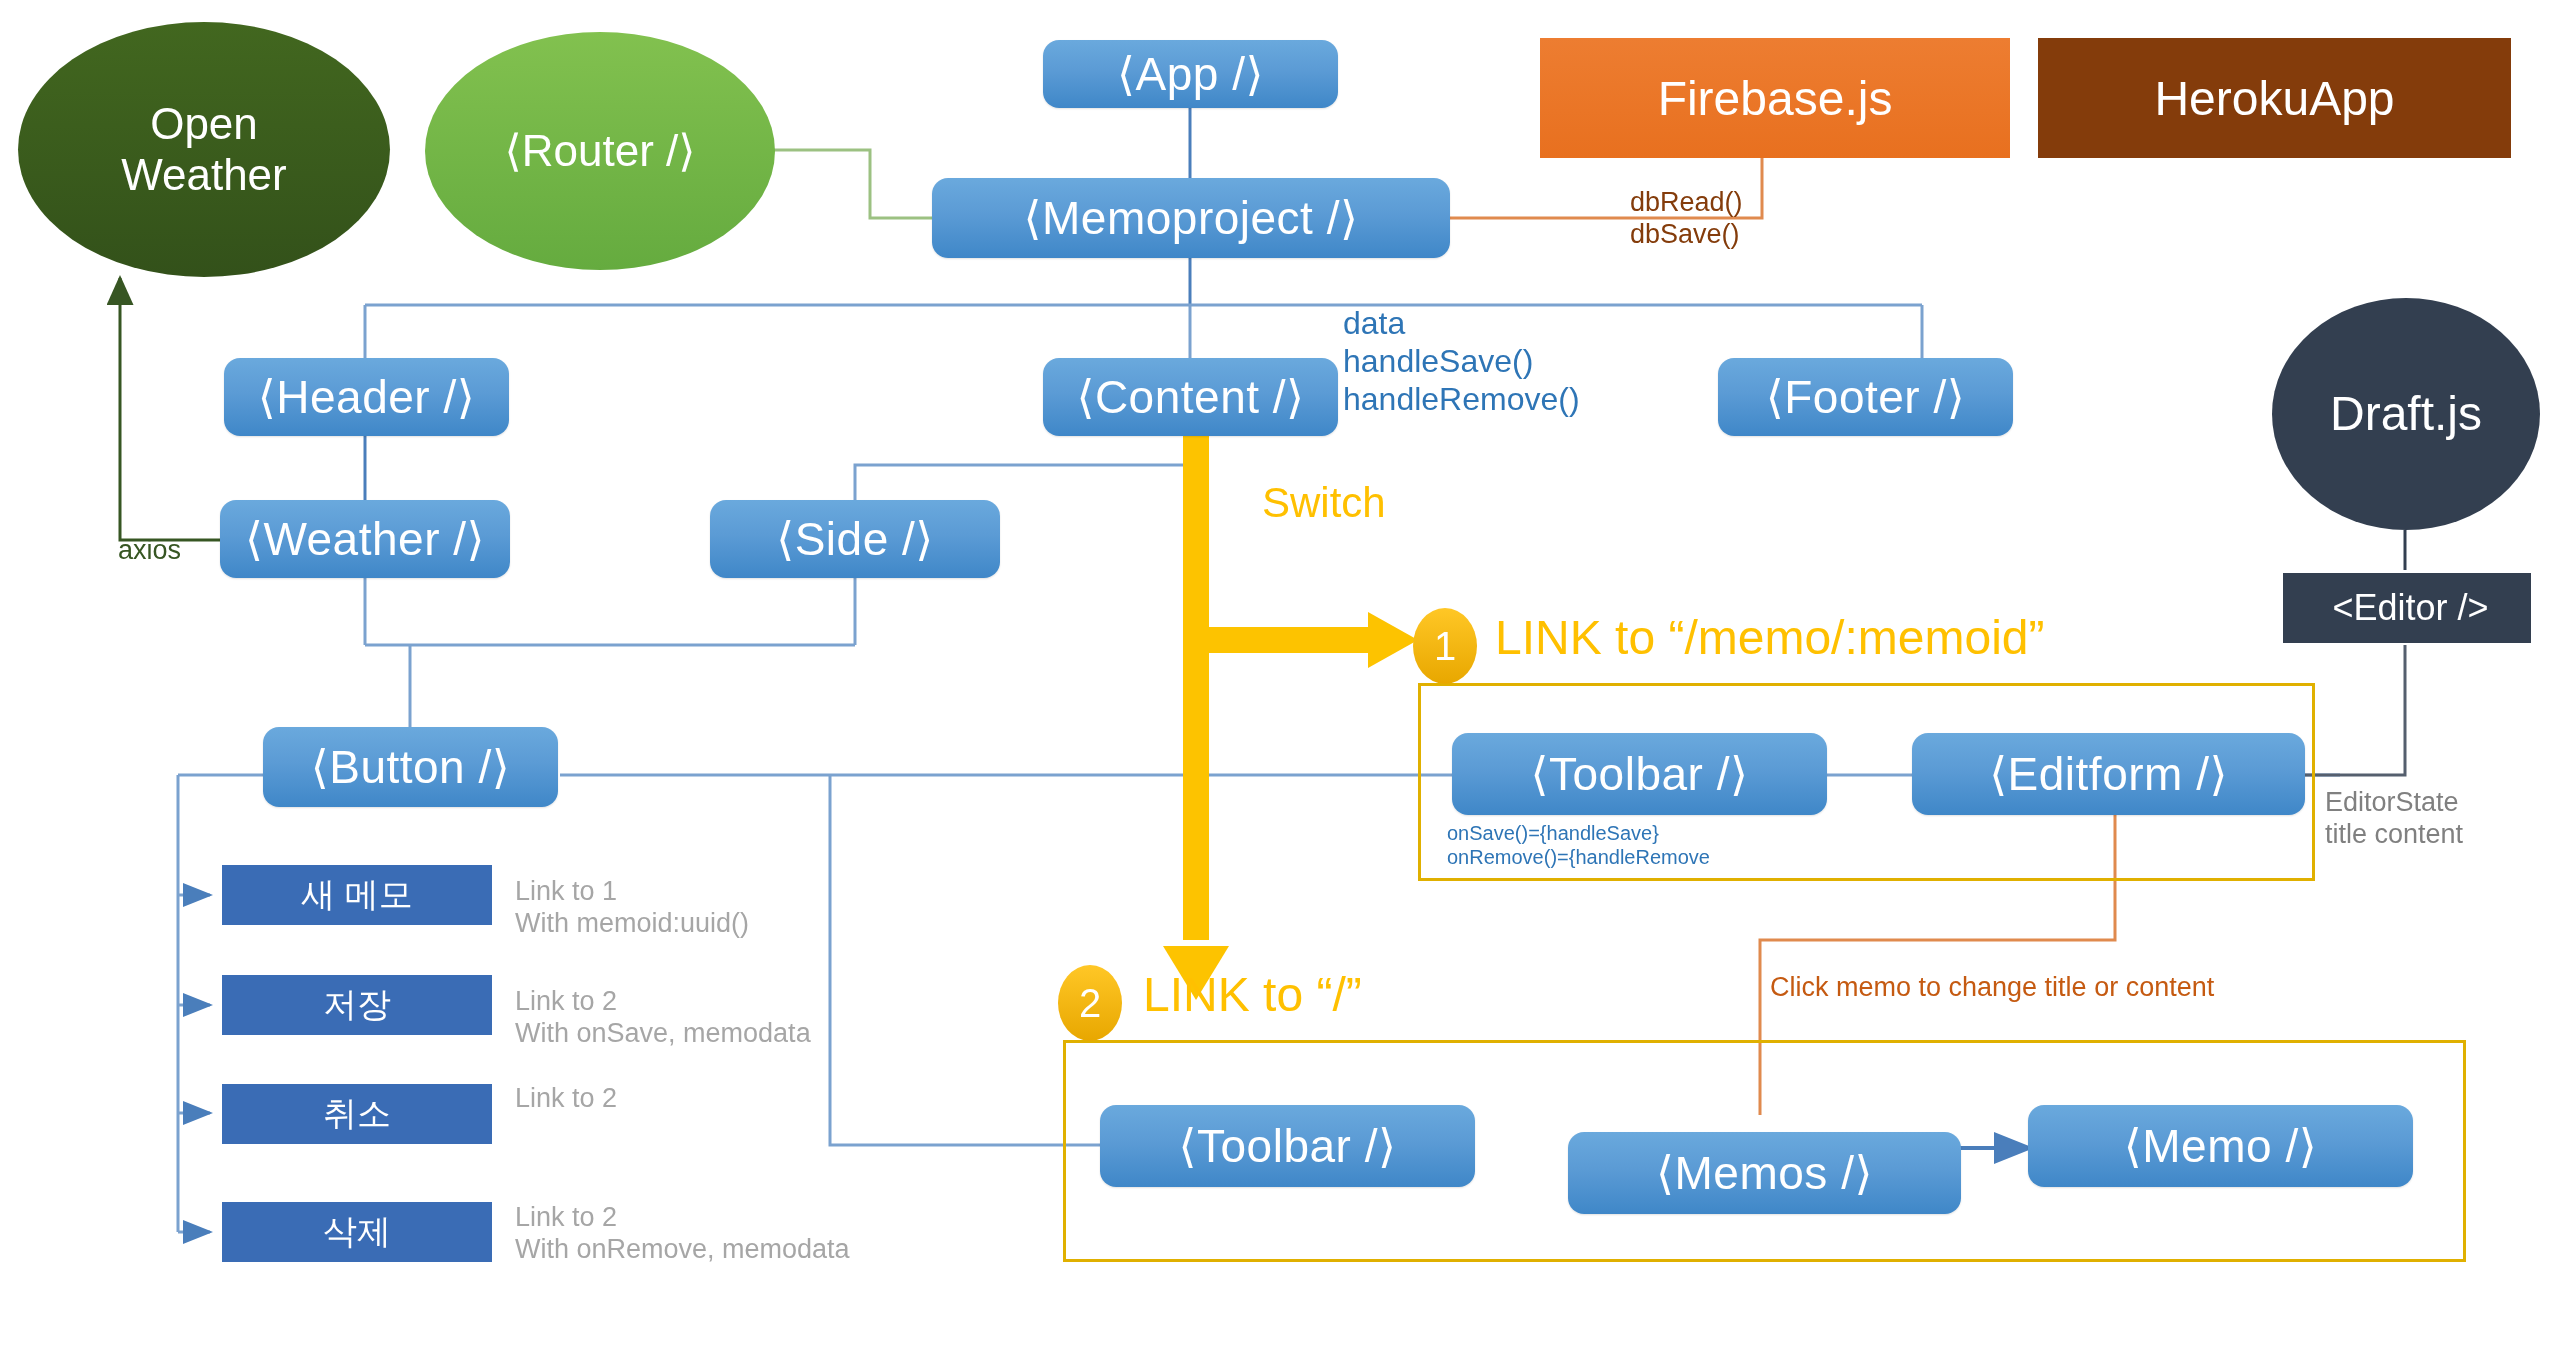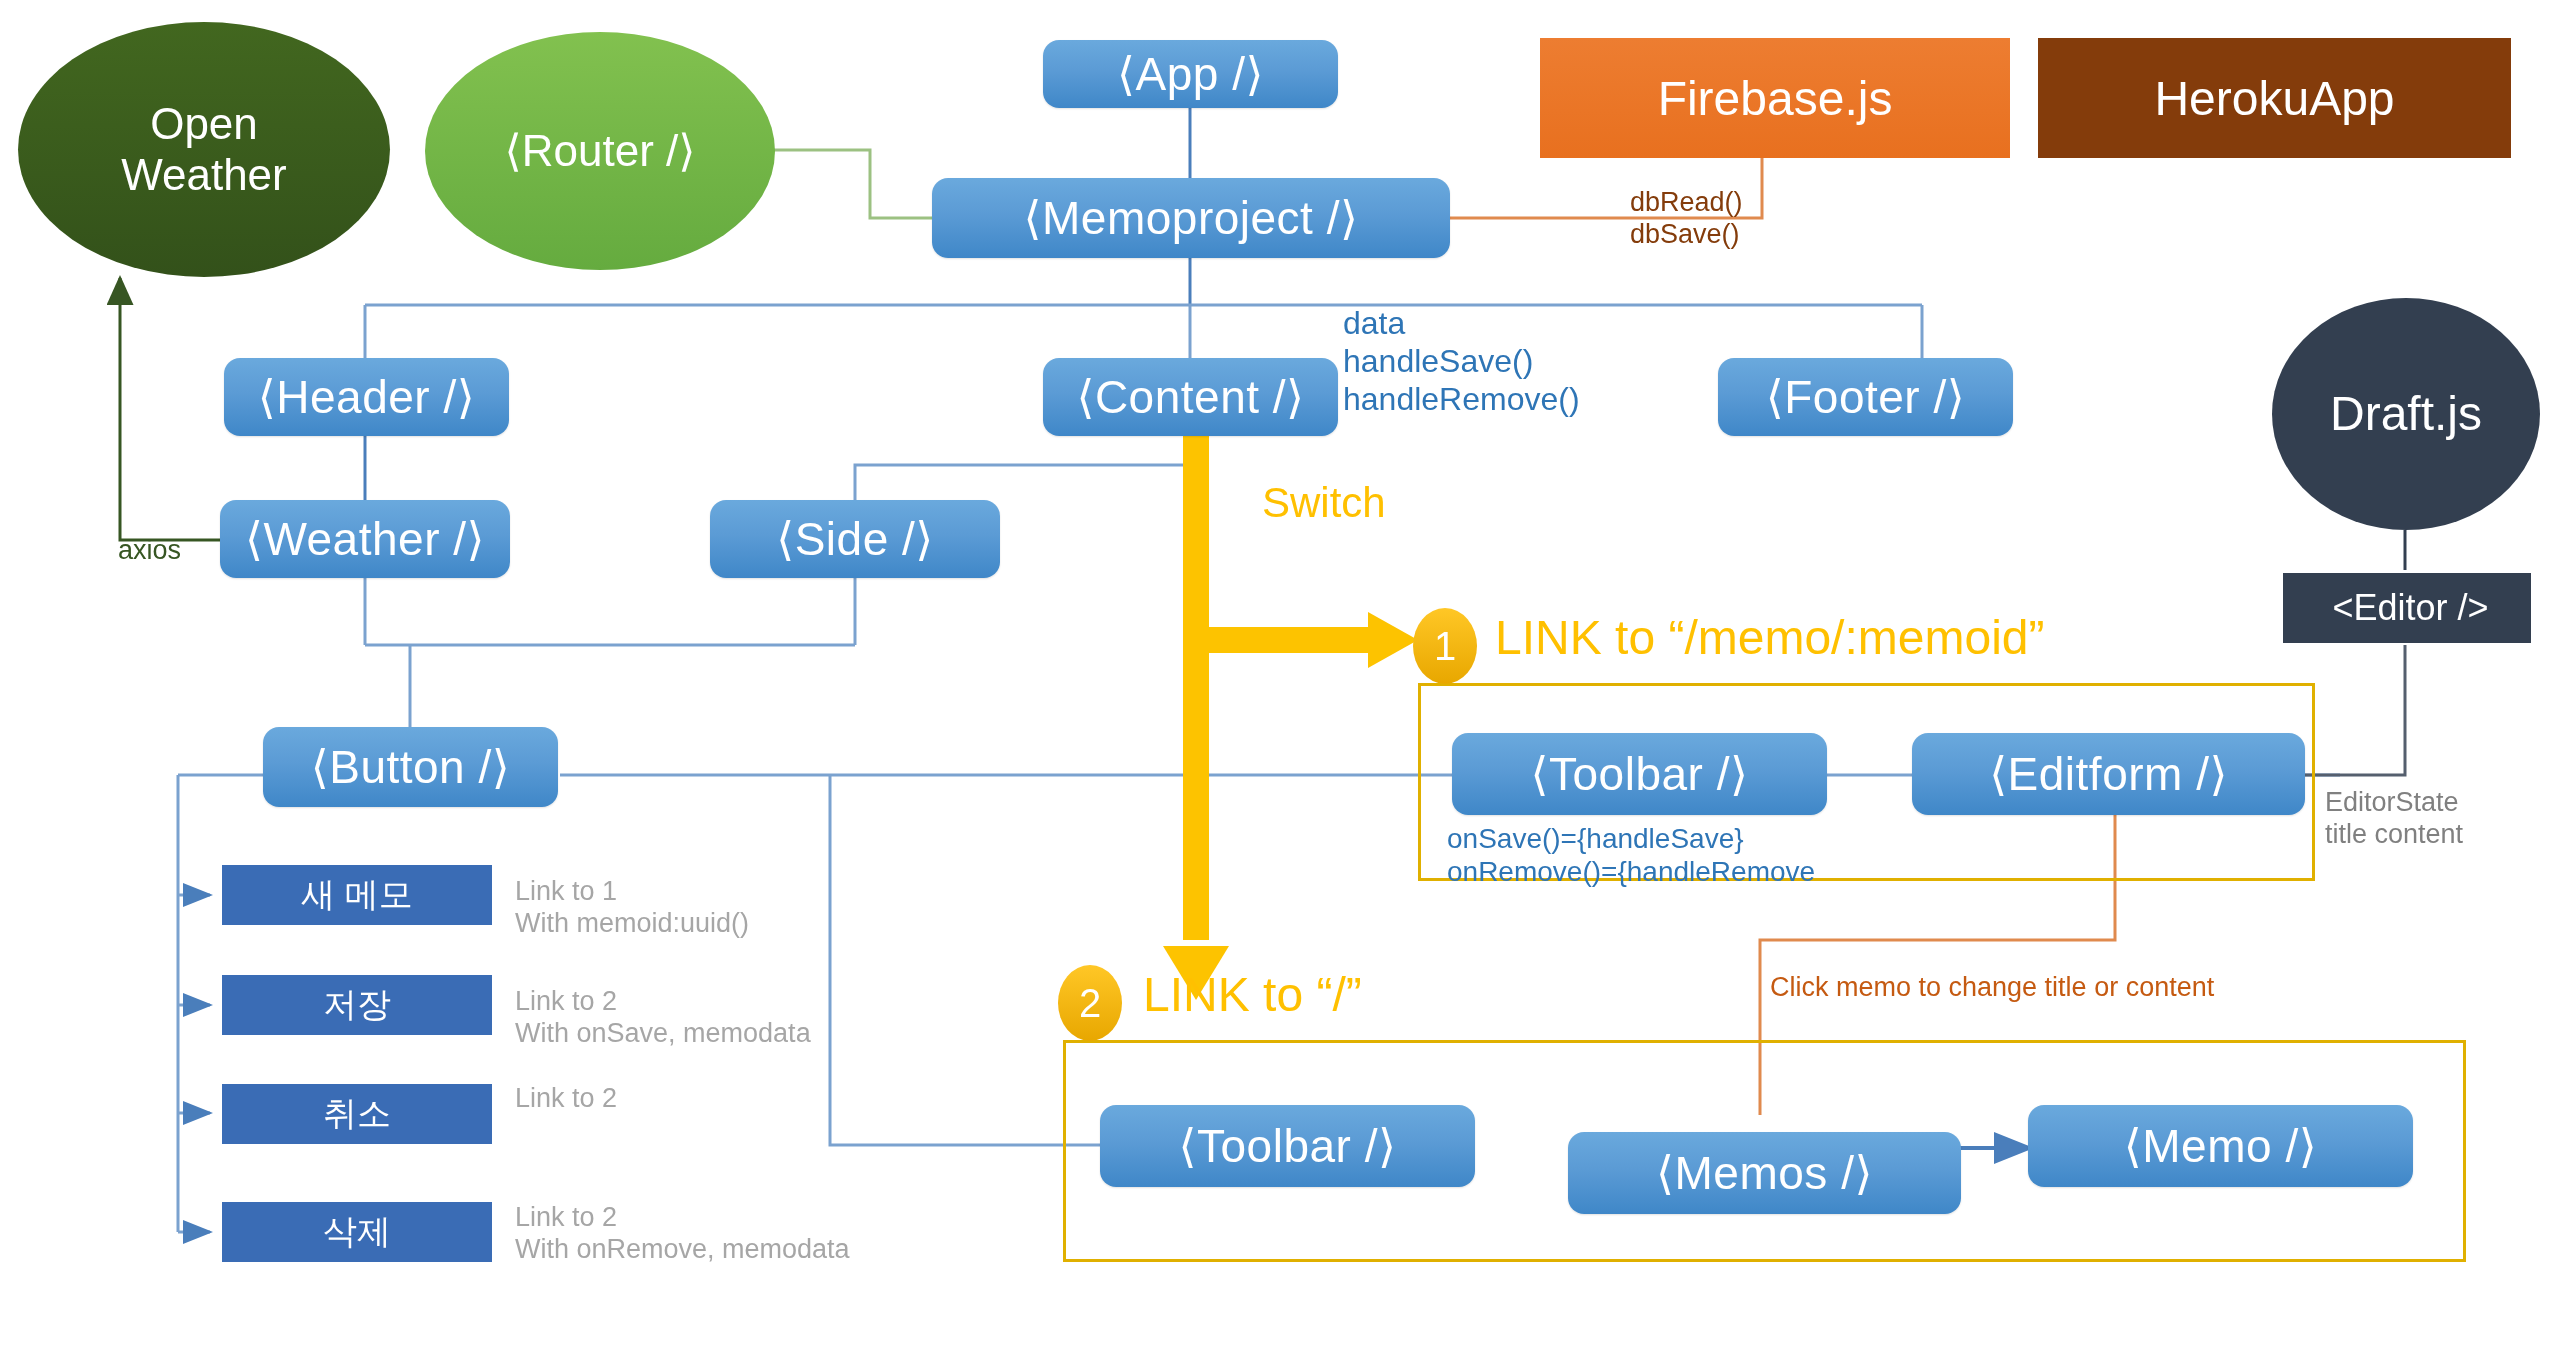--- a/index.html
+++ b/index.html
@@ -28,21 +28,21 @@
   .ell-navy{background:#333f50;font-size:48px;}
 
   
   .rect{font-size:48px;font-weight:300;}
   .rect-orange{background:linear-gradient(180deg,#ed7d31 0%,#e8701f 100%);}
   .rect-brown{background:#843c0b;}
   .rect-navy{background:#333f50;font-size:36px;}
   .btn-rect{background:#3a6cb5;font-size:34px;font-weight:400;}
 
   .note{position:absolute;white-space:pre-line;line-height:1.18;}
-  .note-blue{color:#2e75b6;font-size:28px;}
+  .note-blue{color:#2e75b6;font-size:20px;}
   .note-blue-lg{color:#2e75b6;font-size:32px;}
   .note-grey{color:#a6a6a6;font-size:27px;}
   .note-brown{color:#843c0b;font-size:27px;}
   .note-orange{color:#c55a11;font-size:27px;}
   .note-green{color:#375623;font-size:27px;}
   .note-yellow{color:#ffc000;font-size:42px;font-weight:300;}
   .note-grey2{color:#808080;font-size:27px;}
 
   .linklabel{position:absolute;color:#ffc000;font-size:48px;font-weight:300;white-space:nowrap;}
 

